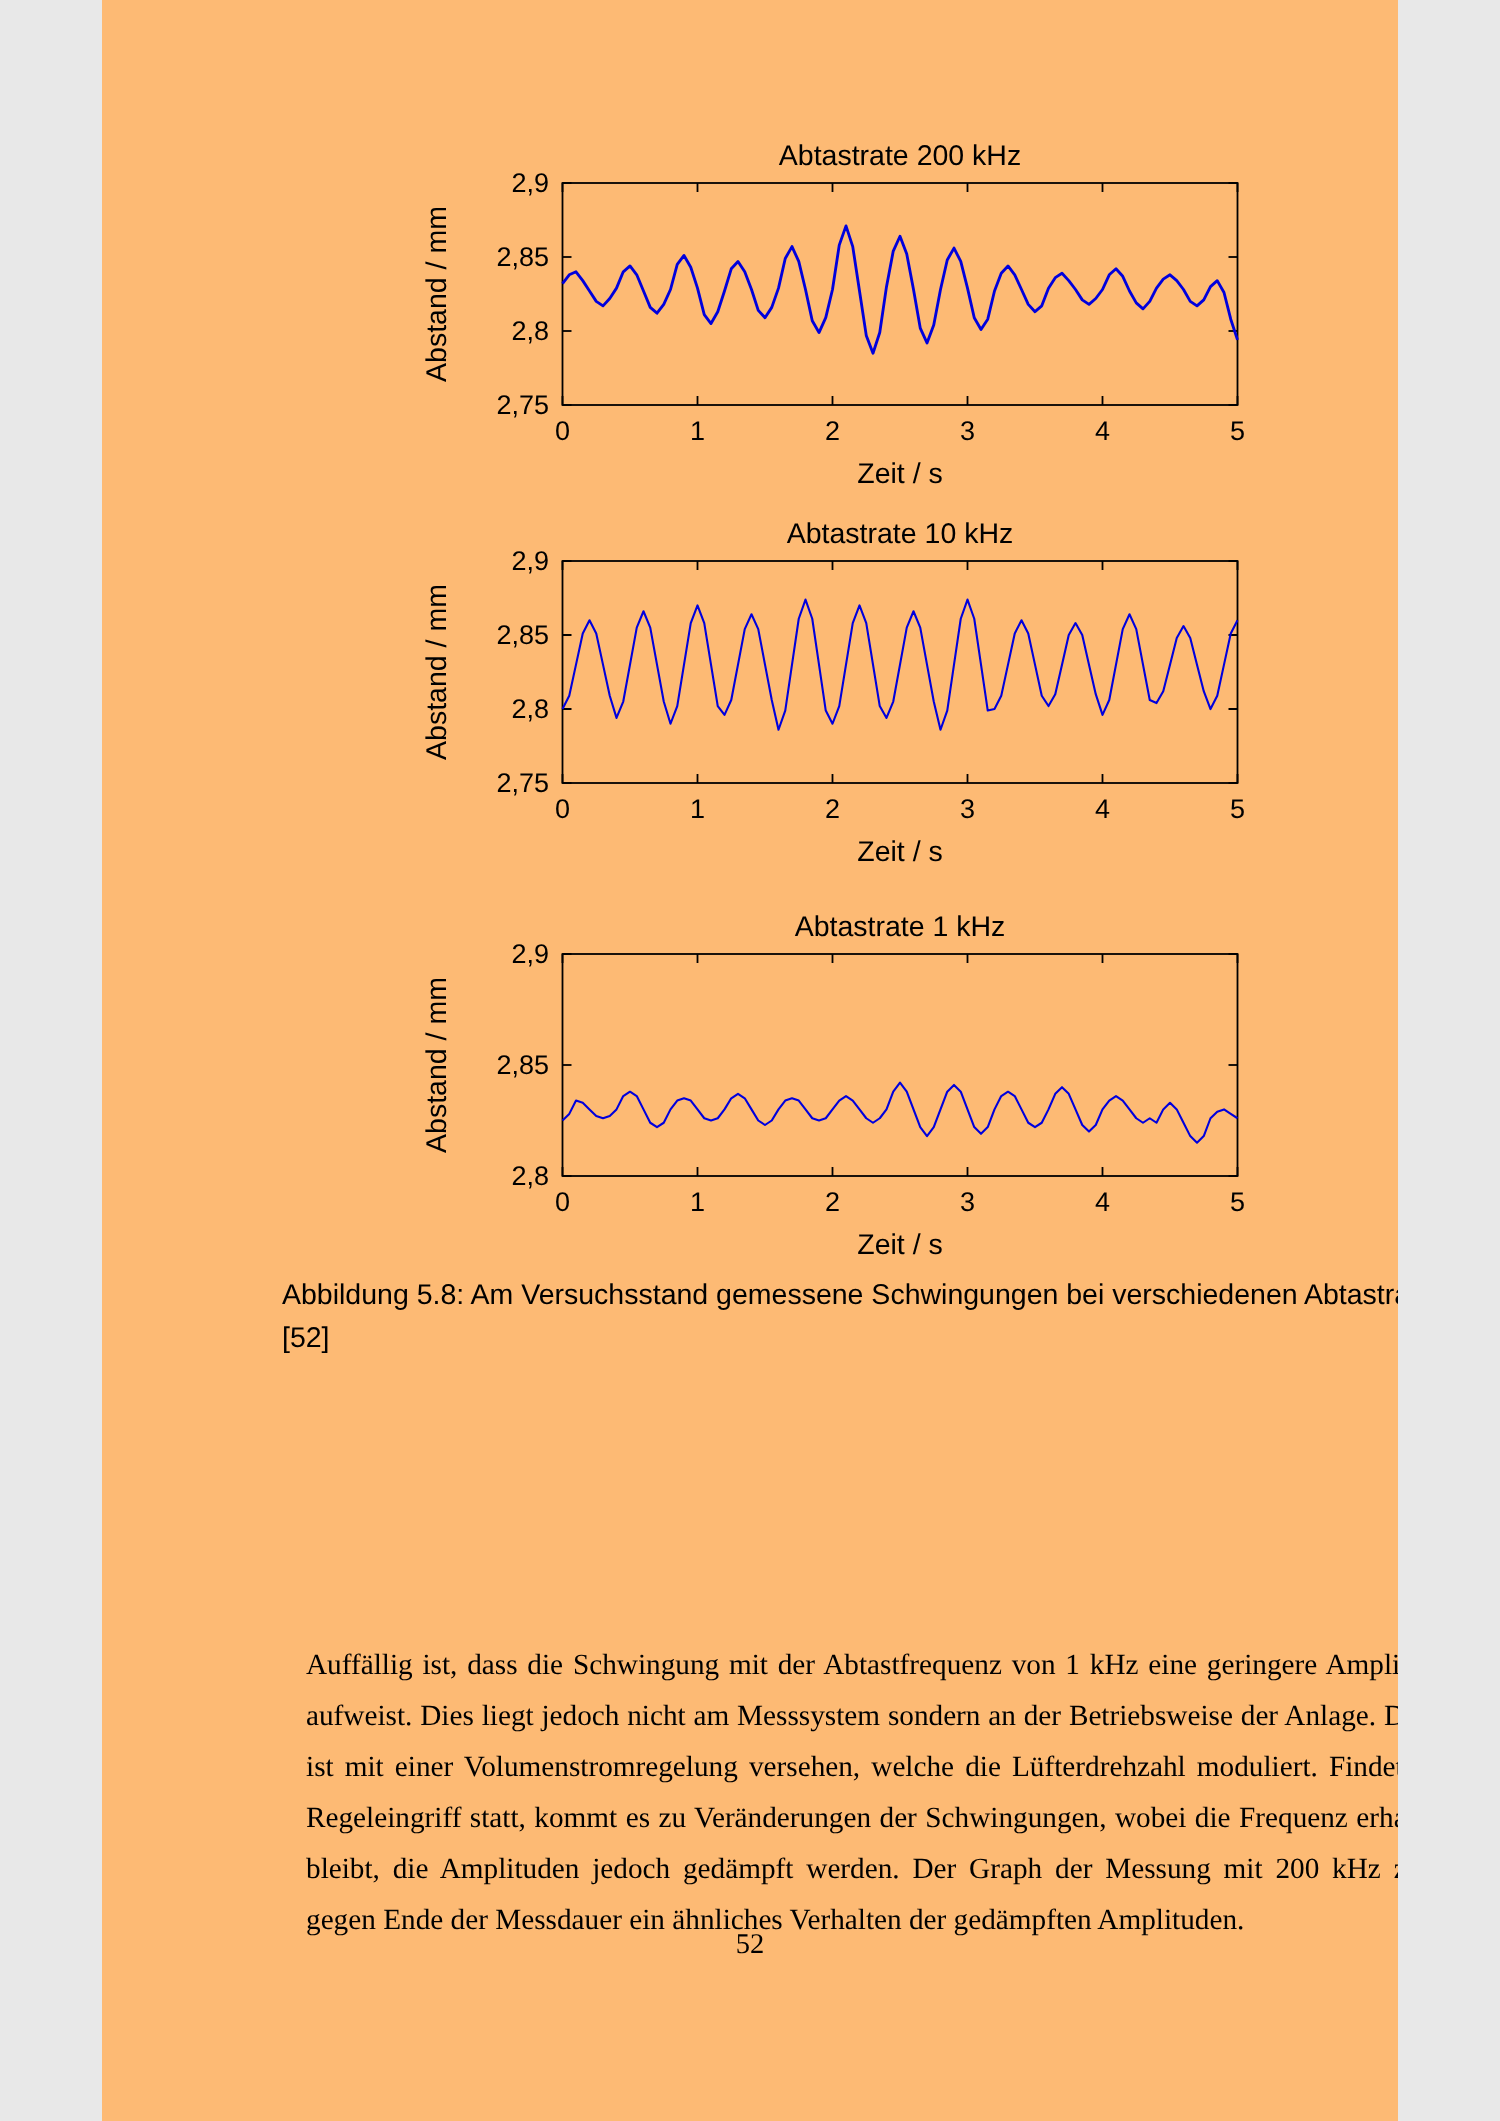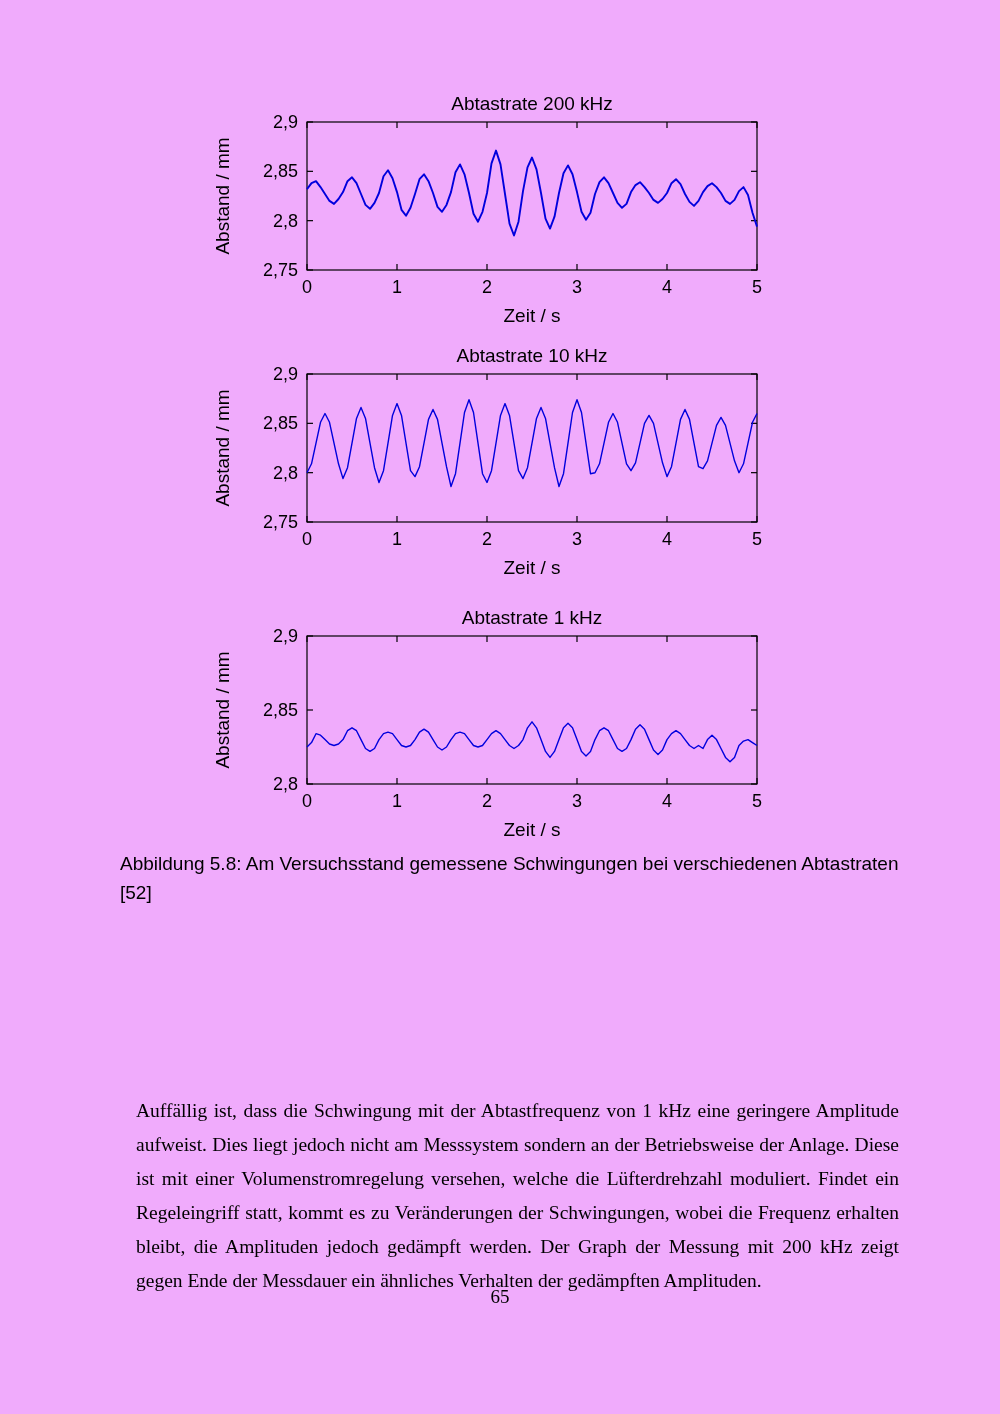--- a/index.html
+++ b/index.html
@@ -1,16 +1,16 @@
 <!DOCTYPE html>
 <html><head>
 <meta charset="utf-8">
 <style>
   html,body{margin:0;padding:0;background:#e8e8e8;}
-  .page{width:1000px;height:1414px;background:#f0abfc;position:relative;margin:0 auto;overflow:hidden;}
+  .page{width:864px;height:1414px;background:#fdba74;position:relative;margin:0 auto;overflow:hidden;}
   .figure{position:absolute;top:88px;left:197px;}
   .figure svg{display:block;margin-bottom:14px;}
   .figure svg:nth-of-type(2){margin-bottom:24px;}
   .chart-title{font:19px "Liberation Sans",sans-serif;fill:#000;}
   .tick-label{font:18px "Liberation Sans",sans-serif;fill:#000;}
   .axis-label{font:19px "Liberation Sans",sans-serif;fill:#000;}
   .plot-box{fill:none;stroke:#000;stroke-width:1.2;}
   .tick{stroke:#000;stroke-width:1.2;}
   .caption{position:absolute;top:850px;left:120px;width:780px;margin:0;
            font:19px "Liberation Sans",sans-serif;line-height:1.5;color:#000;}
@@ -132,15 +132,15 @@
         <text x="335" y="234" text-anchor="middle" class="axis-label">Zeit / s</text>
         <text text-anchor="middle" class="axis-label" transform="translate(32 108) rotate(-90)">Abstand / mm</text>
         <polyline points="110.0,145.0 114.5,140.6 119.0,131.7 123.5,133.2 128.0,137.6 132.5,142.0 137.0,143.5 141.5,142.0 146.0,137.6 150.5,128.7 155.0,125.8 159.5,128.7 164.0,137.6 168.5,146.5 173.0,149.4 177.5,146.5 182.0,137.6 186.5,131.7 191.0,130.2 195.5,131.7 200.0,137.6 204.5,143.5 209.0,145.0 213.5,143.5 218.0,137.6 222.5,130.2 227.0,127.2 231.5,130.2 236.0,137.6 240.5,145.0 245.0,148.0 249.5,145.0 254.0,137.6 258.5,131.7 263.0,130.2 267.5,131.7 272.0,137.6 276.5,143.5 281.0,145.0 285.5,143.5 290.0,137.6 294.5,131.7 299.0,128.7 303.5,131.7 308.0,137.6 312.5,143.5 317.0,146.5 321.5,143.5 326.0,137.6 330.5,125.8 335.0,119.8 339.5,125.8 344.0,137.6 348.5,149.4 353.0,155.4 357.5,149.4 362.0,137.6 366.5,125.8 371.0,121.3 375.5,125.8 380.0,137.6 384.5,149.4 389.0,153.9 393.5,149.4 398.0,137.6 402.5,128.7 407.0,125.8 411.5,128.7 416.0,137.6 420.5,146.5 425.0,149.4 429.5,146.5 434.0,137.6 438.5,127.2 443.0,122.8 447.5,127.2 452.0,137.6 456.5,148.0 461.0,152.4 465.5,148.0 470.0,137.6 474.5,131.7 479.0,128.7 483.5,131.7 488.0,137.6 492.5,143.5 497.0,146.5 501.5,143.5 506.0,146.5 510.5,137.6 515.0,133.2 519.5,137.6 524.0,146.5 528.5,155.4 533.0,159.8 537.5,155.4 542.0,143.5 546.5,139.1 551.0,137.6 555.5,140.6 560.0,143.5" fill="none" stroke="#0000DD" stroke-width="1.4" stroke-linejoin="round"></polyline>
       </svg>
   </div>
 
   <p class="caption">Abbildung 5.8: Am Versuchsstand gemessene Schwingungen bei verschiedenen Abtastraten [52]</p>
 
   <p class="body-text">Auffällig ist, dass die Schwingung mit der Abtastfrequenz von 1 kHz eine geringere Amplitude aufweist. Dies liegt jedoch nicht am Messsystem sondern an der Betriebsweise der Anlage. Diese ist mit einer Volumenstromregelung versehen, welche die Lüfterdrehzahl moduliert. Findet ein Regeleingriff statt, kommt es zu Veränderungen der Schwingungen, wobei die Frequenz erhalten bleibt, die Amplituden jedoch gedämpft werden. Der Graph der Messung mit 200 kHz zeigt gegen Ende der Messdauer ein ähnliches Verhalten der gedämpften Amplituden.</p>
 
-  <div class="page-number">65</div>
+  <div class="page-number">52</div>
 
 </div>
 
 </body></html>

